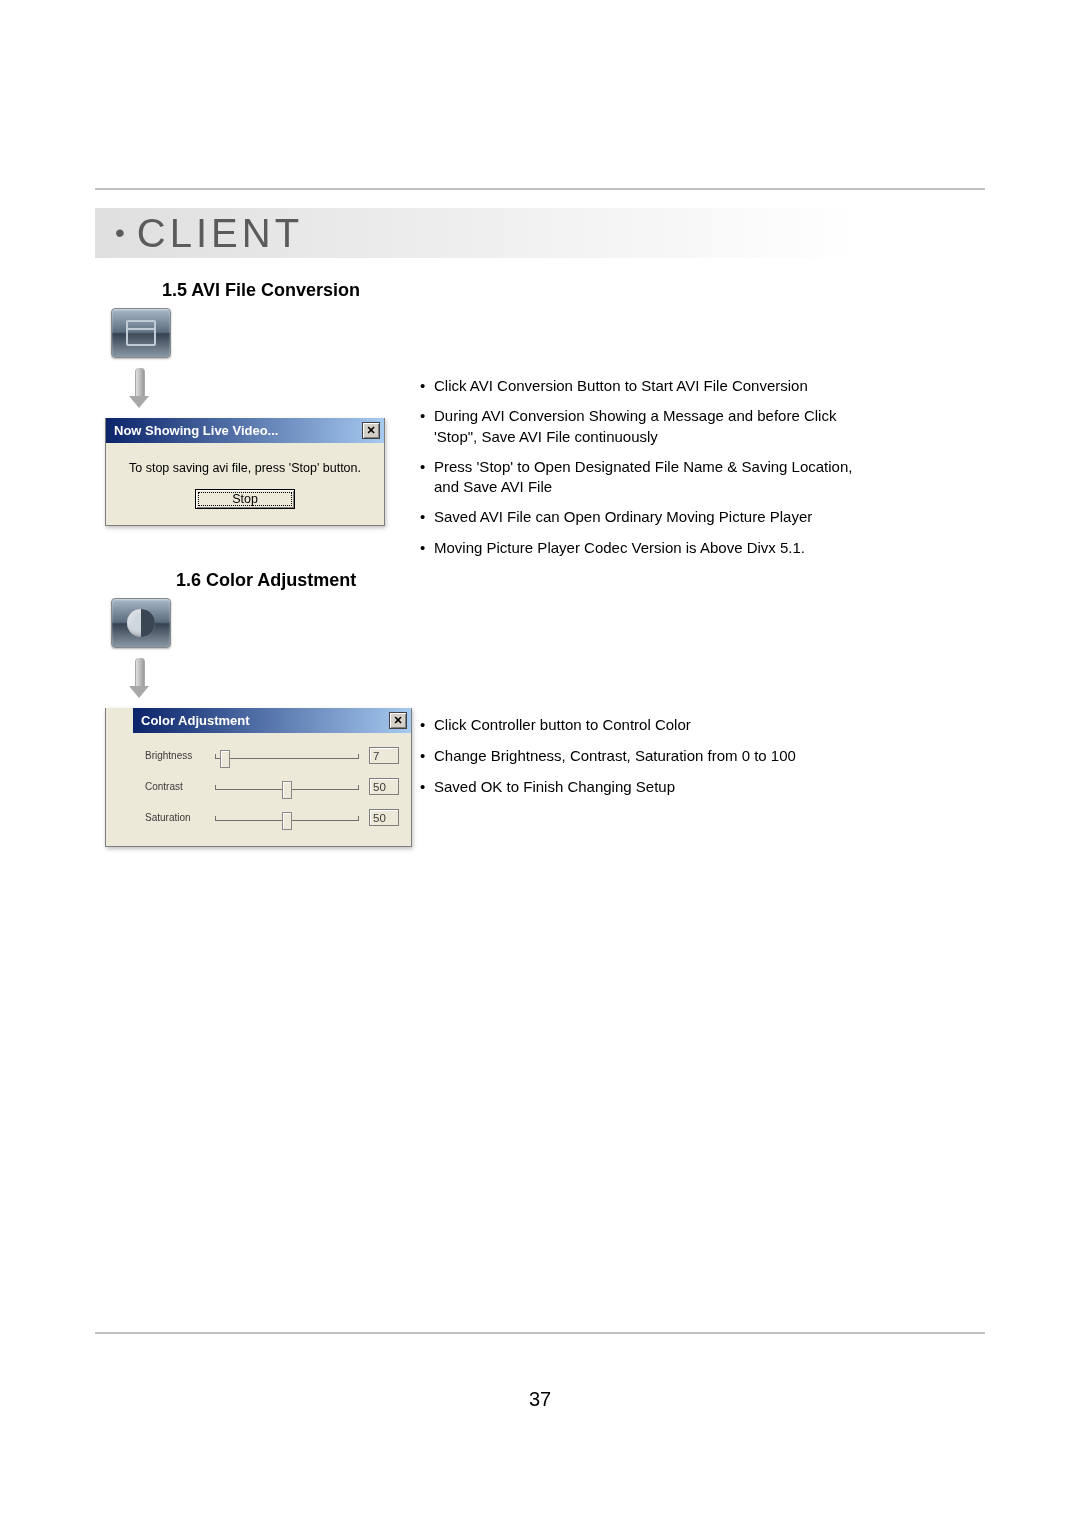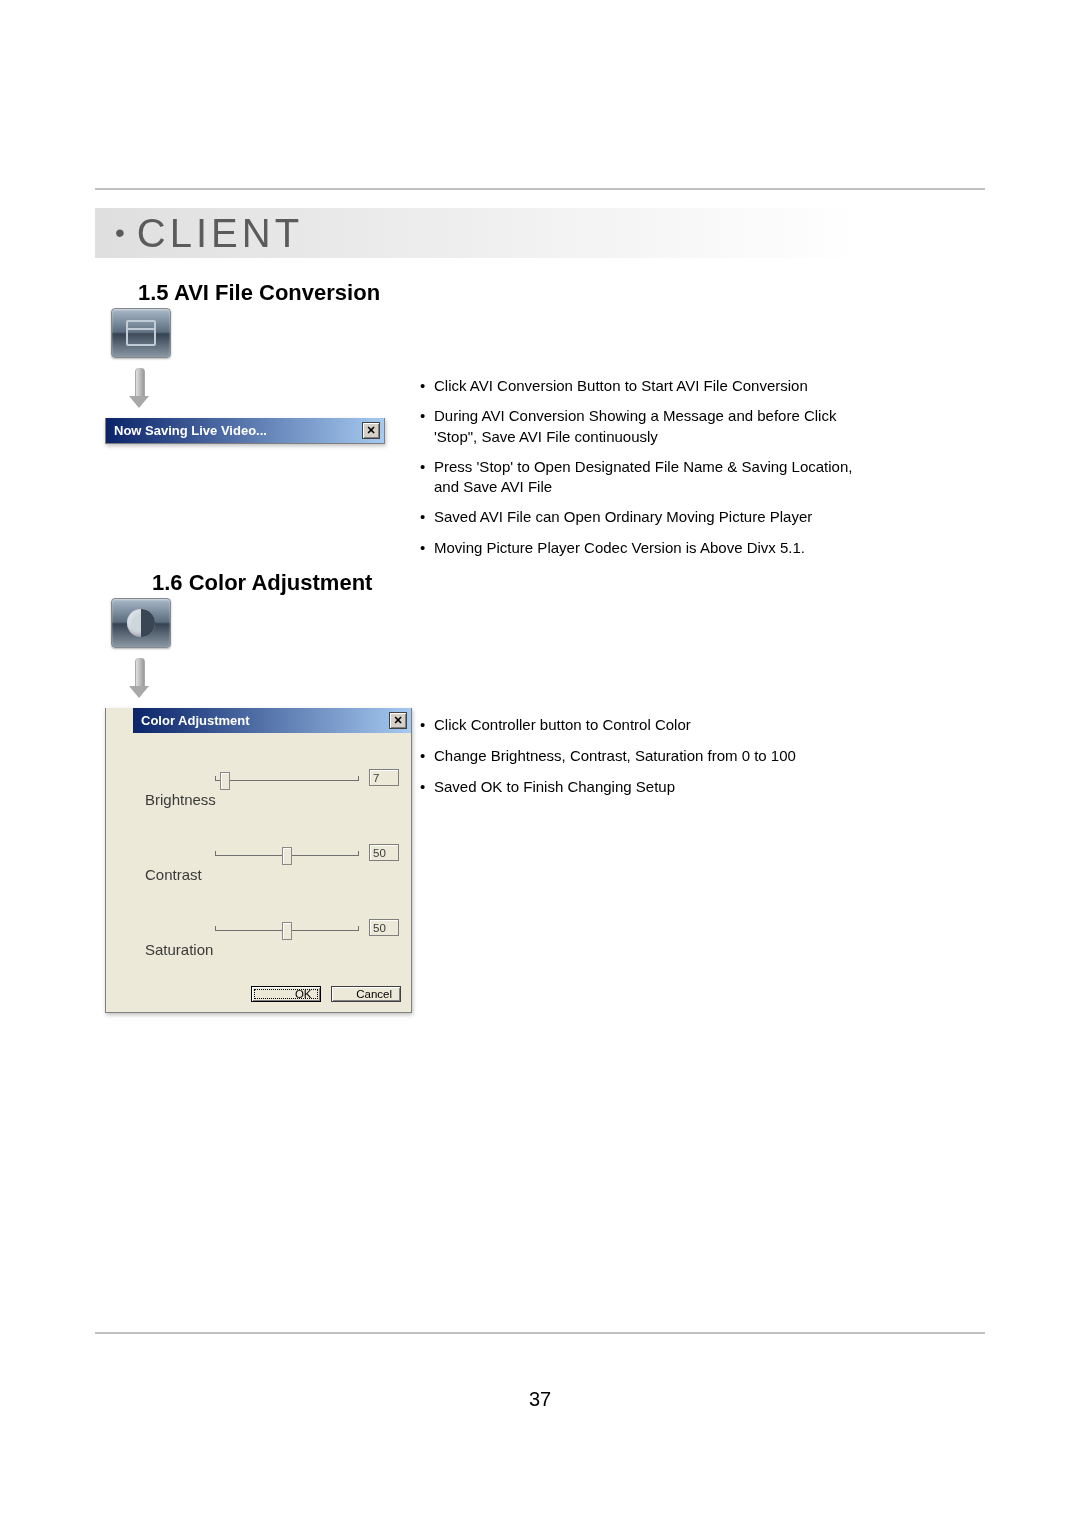--- a/index.html
+++ b/index.html
@@ -42,22 +42,23 @@
   }
   .page-title-banner span.title {
     font-size: 40px;
     color: #5b5b5b;
     letter-spacing: 4px;
   }
 
   .section-heading {
     position: absolute;
     font-weight: bold;
-    font-size: 22px;
-    color: #000;
+    font-size: 18px;
+    color: #000;
+    margin-left: 24px;
   }
   .section-heading.first { top: 280px; left: 138px; }
   .section-heading.second { top: 570px; left: 152px; }
 
   
   .fig1 {
     position: absolute;
     top: 308px;
     left: 105px;
     width: 280px;
@@ -225,23 +226,22 @@
     font-size: 12px;
     color: #3a3a3a;
   }
   .color-row {
     display: flex;
     align-items: center;
     margin-bottom: 14px;
   }
   .color-row .label {
     width: 70px;
-    font-size: 15px;
+    font-size: 10px;
     flex: 0 0 70px;
-    margin-top: 44px;
   }
   .color-row .slider-area {
     position: relative;
     flex: 1;
     height: 16px;
   }
   .color-row .slider-line {
     position: absolute;
     top: 10px;
     left: 0;
@@ -347,22 +347,26 @@
     <div class="icon-box">
       <div class="hline"></div>
     </div>
   </div>
   <div class="arrow-down">
     <div class="shaft"></div>
       <div class="head"></div>
   </div>
   <div class="dialog">
     <div class="dialog-title">
-      <span>Now Saving Live Video...</span>
+      <span>Now Showing Live Video...</span>
       <span class="dialog-close">✕</span>
+    </div>
+    <div class="dialog-body">
+      <div style="margin-bottom:14px;">To stop saving avi file, press 'Stop' button.</div>
+      <span class="dialog-button">Stop</span>
     </div>
   </div>
 </div>
 
 <div class="bullets1">
   <div class="b">
       <div class="dot">•</div>
       <div class="text">Click AVI Conversion Button to Start AVI File Conversion</div>
     </div>
   <div class="b">
@@ -425,24 +429,20 @@
         <div class="label">Saturation</div>
         <div class="slider-area">
           <div class="slider-tick-left"></div>
             <div class="slider-line"></div>
             <div class="slider-tick-right"></div>
           <div class="slider-thumb" style="left:50%;"></div>
         </div>
         <div class="value-box">50</div>
       </div>
     </div>
-    <div class="color-footer">
-      <span class="win-button default">OK</span>
-      <span class="win-button">Cancel</span>
-    </div>
   </div>
 </div>
 
 <div class="bullets2">
   <div class="b">
       <div class="dot">•</div>
       <div class="text">Click Controller button to Control Color</div>
     </div>
   <div class="b">
       <div class="dot">•</div>

